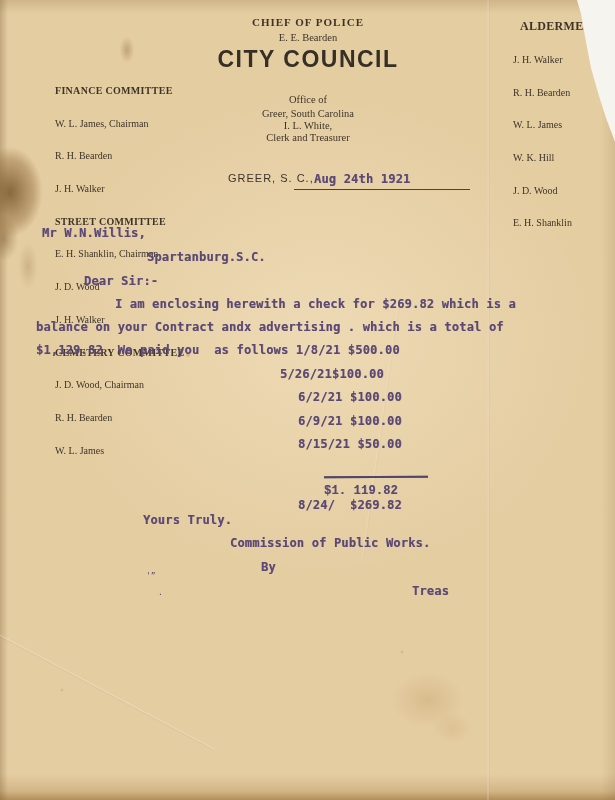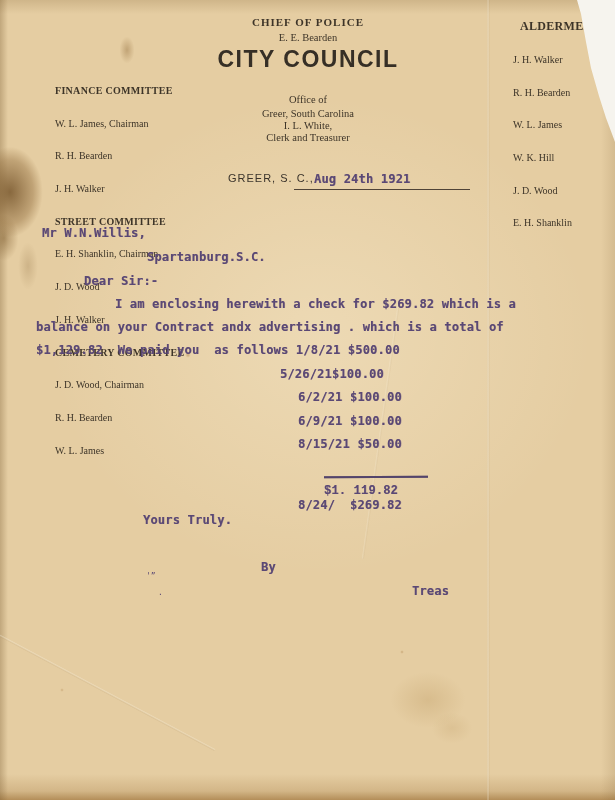--- a/index.html
+++ b/index.html
@@ -120,18 +120,19 @@
 
   <div class="abs typed" style="left:280px;top:367px;">5/26/21$100.00</div>
   <div class="abs typed" style="left:298px;top:390px;">6/2/21 $100.00</div>
   <div class="abs typed" style="left:298px;top:414px;">6/9/21 $100.00</div>
   <div class="abs typed" style="left:298px;top:437px;">8/15/21 $50.00</div>
   <div class="abs typed" style="left:298px;top:460px;margin-top:38px;">8/24/  $269.82</div>
   <div class="rule-typed" style="left:324px;top:476px;width:104px;transform:rotate(-0.4deg);"></div>
   <div class="abs typed" style="left:324px;top:484px;font-family:Liberation Mono, monospace;">$1. 119.82</div>
 
   <div class="abs typed" style="left:143px;top:513px;">Yours Truly.</div>
+  <div class="abs typed" style="left:230px;top:536px;">Commission of Public Works.</div>
   <div class="abs typed" style="left:261px;top:560px;">By</div>
   <div class="abs typed" style="left:412px;top:584px;">Treas</div>
 
   <div class="speck" style="left:146px;top:572px;">'”</div>
   <div class="speck" style="left:158px;top:588px;">.</div>
 </div>
 
 </body></html>

